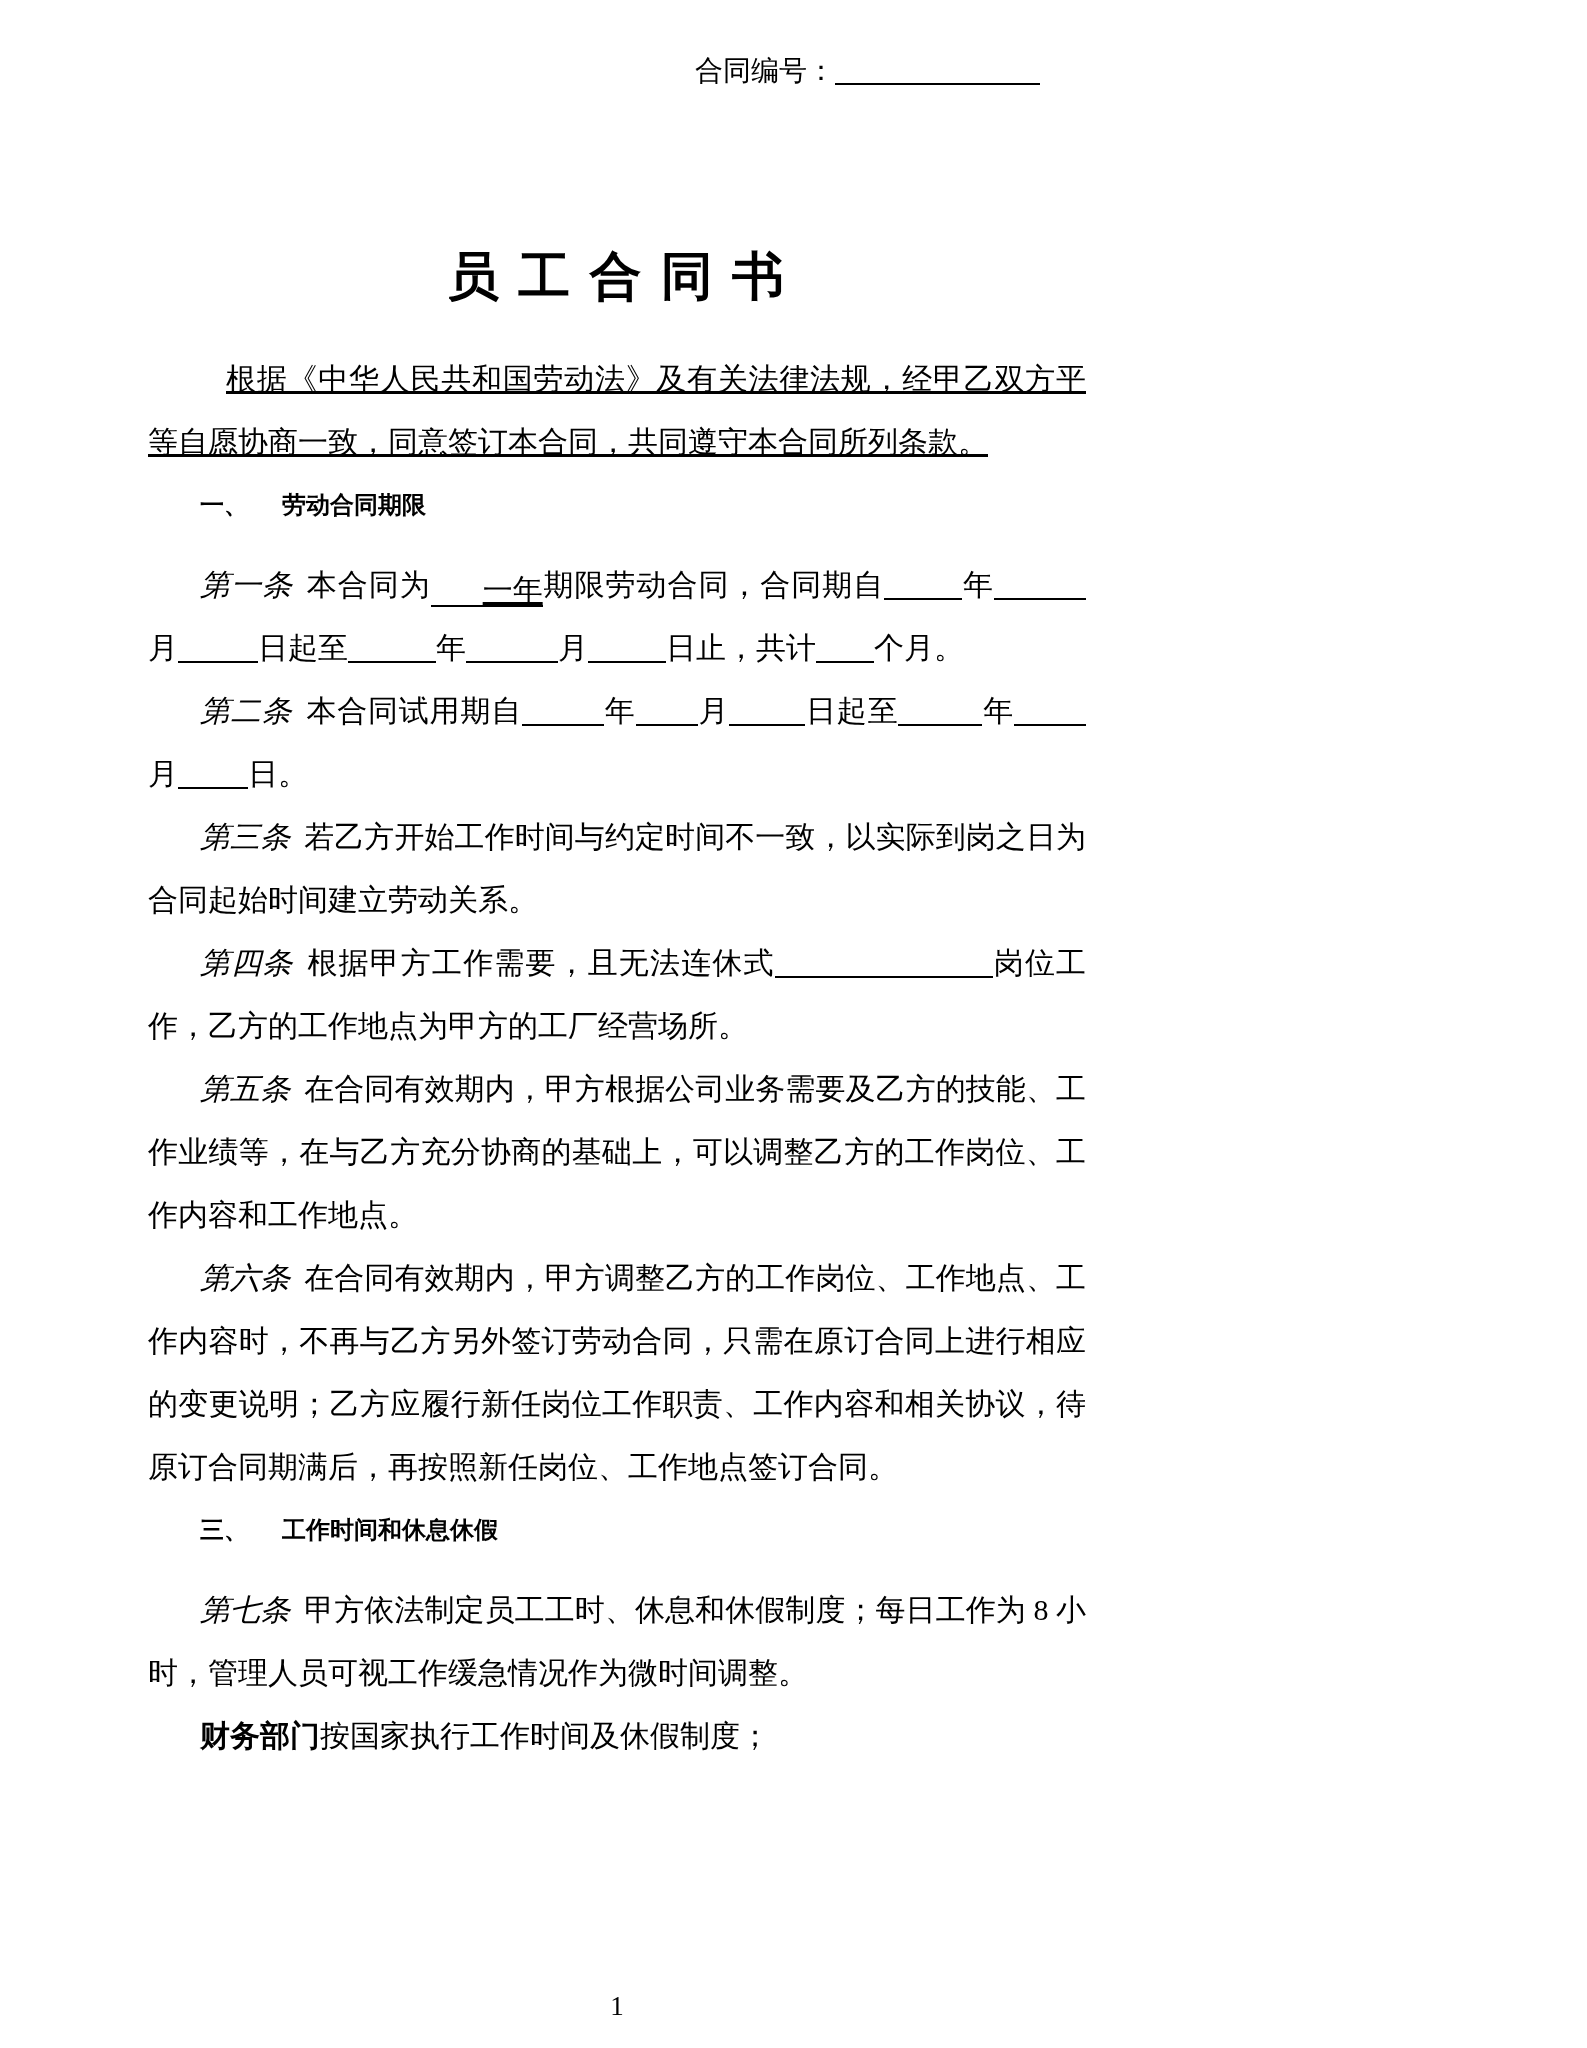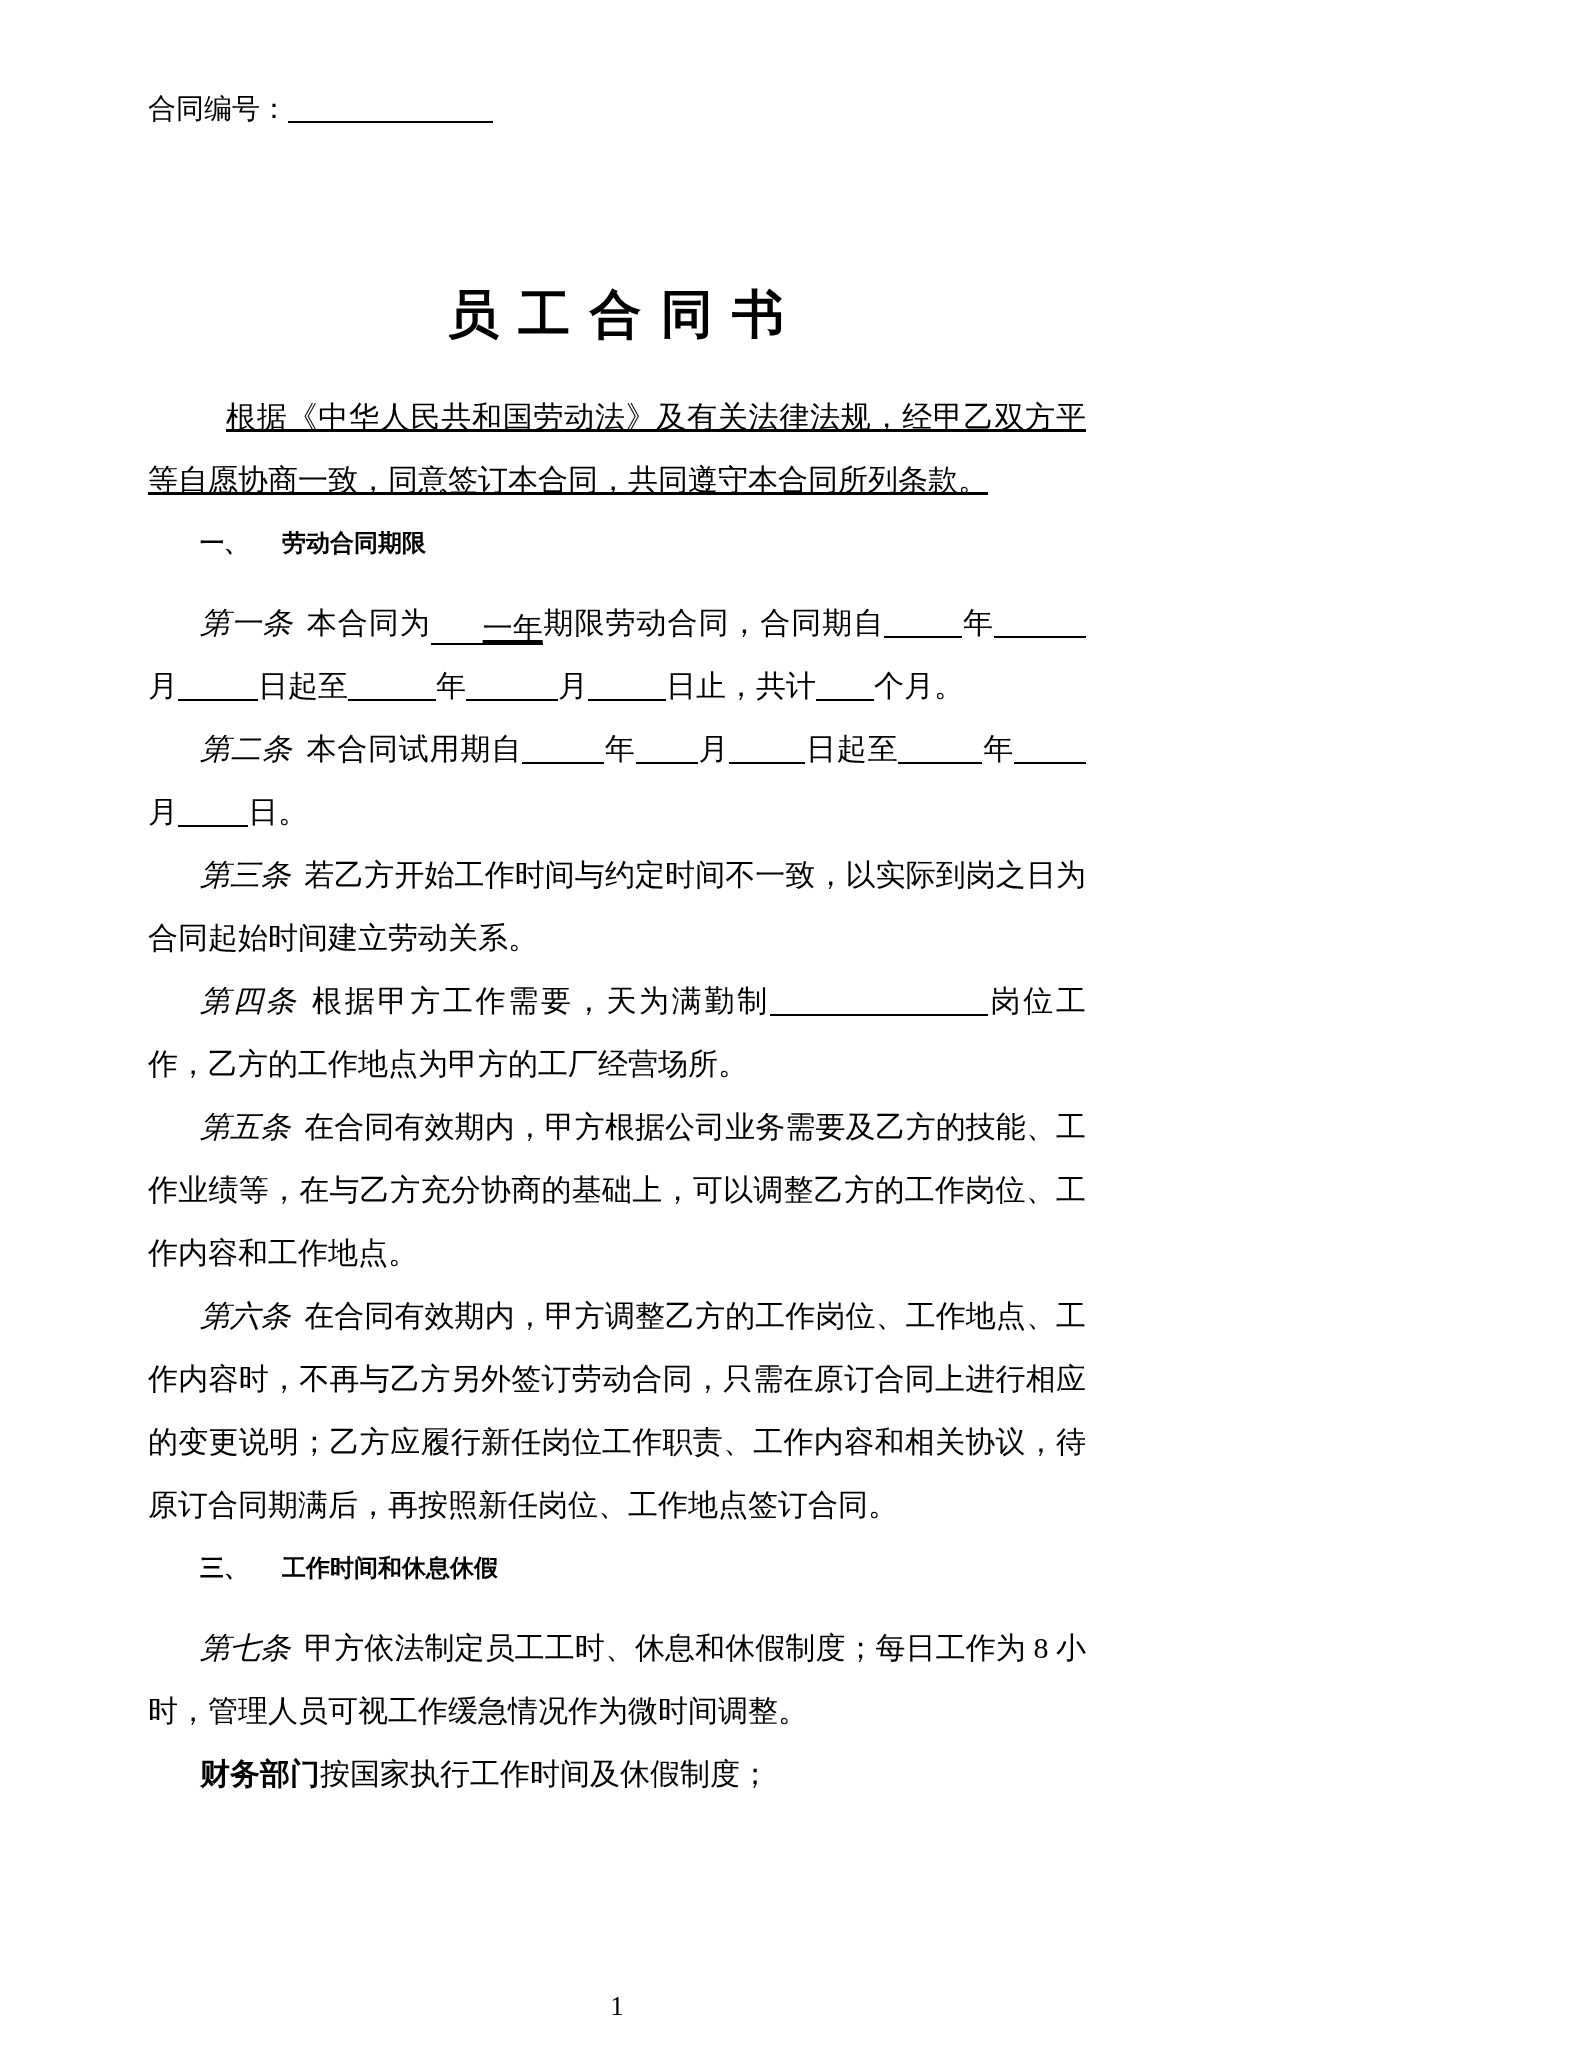--- a/index.html
+++ b/index.html
@@ -12,21 +12,22 @@
     font-family: "Liberation Serif", "DejaVu Serif", serif;
     overflow: hidden;
   }
   .doc {
     position: absolute;
     left: 148px;
     top: 0;
     width: 938px;
   }
   .contract-no {
-    padding-top: 92px;
+    padding-top: 54px;
+    text-align: right;
     padding-right: 46px;
     font-size: 28px;
     line-height: 1.2;
   }
   .blank {
     display: inline-block;
     border-bottom: 2px solid #000;
     height: 1.02em;
     vertical-align: -0.18em;
     text-align: center;
@@ -93,21 +94,21 @@
     <p class="body-text clause">
       <span class="clause-label">第二条</span><span>本合同试用期自</span><span class="blank" style="width:82px"></span><span>年</span><span class="blank" style="width:62px"></span><span>月</span><span class="blank" style="width:76px"></span><span>日起至</span><span class="blank" style="width:84px"></span><span>年</span><span class="blank" style="width:72px"></span><span>月</span><span class="blank" style="width:70px"></span><span>日。</span>
     </p>
 
     <p class="body-text clause">
       <span class="clause-label">第三条</span><span>若乙方开始工作时间与约定时间不一致，以实际到岗之日为合同起始时间建立劳动关系。</span>
     </p>
 
 
     <p class="body-text clause">
-      <span class="clause-label">第四条</span><span>根据甲方工作需要，天为满勤制</span><span class="blank" style="width:218px"></span><span>岗位工作，乙方的工作地点为甲方的工厂经营场所。</span>
+      <span class="clause-label">第四条</span><span>根据甲方工作需要，且无法连休式</span><span class="blank" style="width:218px"></span><span>岗位工作，乙方的工作地点为甲方的工厂经营场所。</span>
     </p>
 
     <p class="body-text clause">
       <span class="clause-label">第五条</span><span>在合同有效期内，甲方根据公司业务需要及乙方的技能、工作业绩等，在与乙方充分协商的基础上，可以调整乙方的工作岗位、工作内容和工作地点。</span>
     </p>
 
     <p class="body-text clause">
       <span class="clause-label">第六条</span><span>在合同有效期内，甲方调整乙方的工作岗位、工作地点、工作内容时，不再与乙方另外签订劳动合同，只需在原订合同上进行相应的变更说明；乙方应履行新任岗位工作职责、工作内容和相关协议，待原订合同期满后，再按照新任岗位、工作地点签订合同。</span>
     </p>
 

